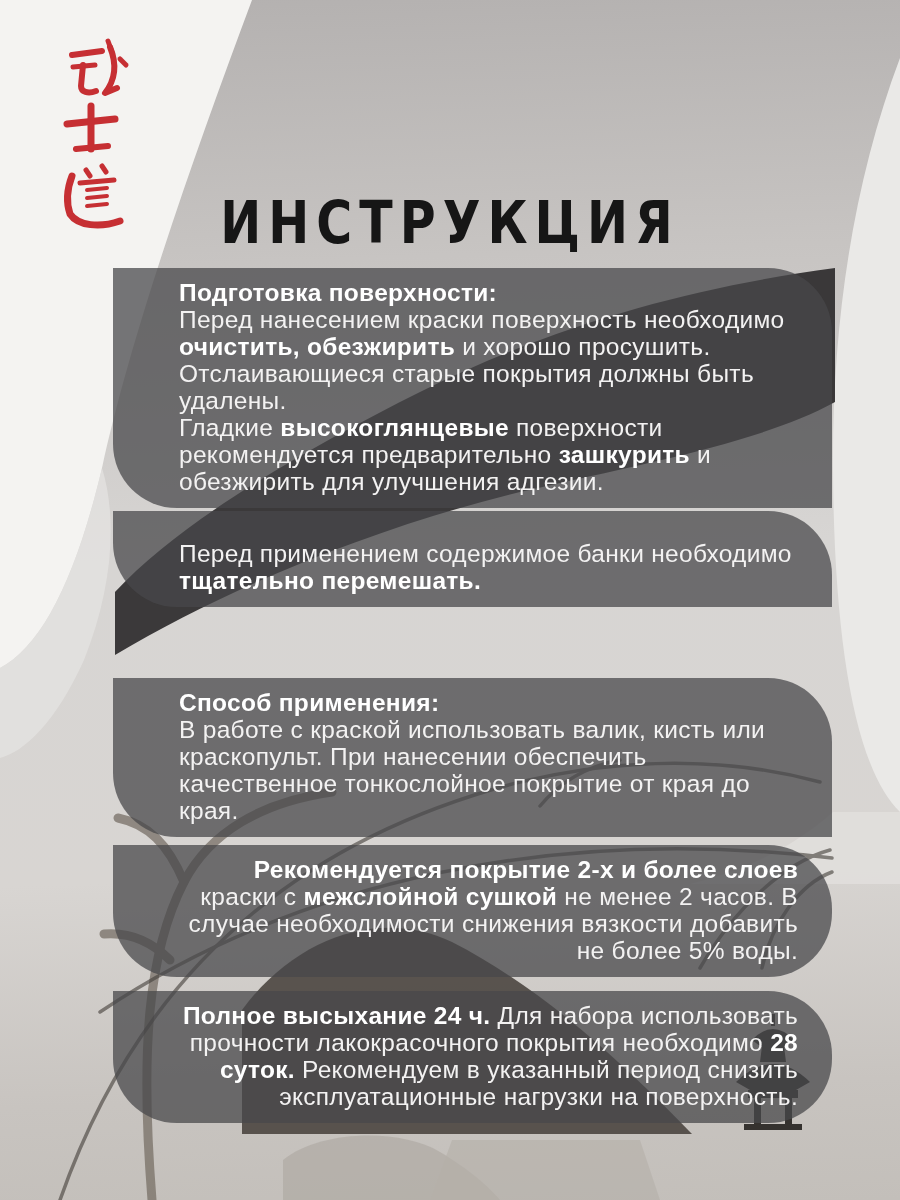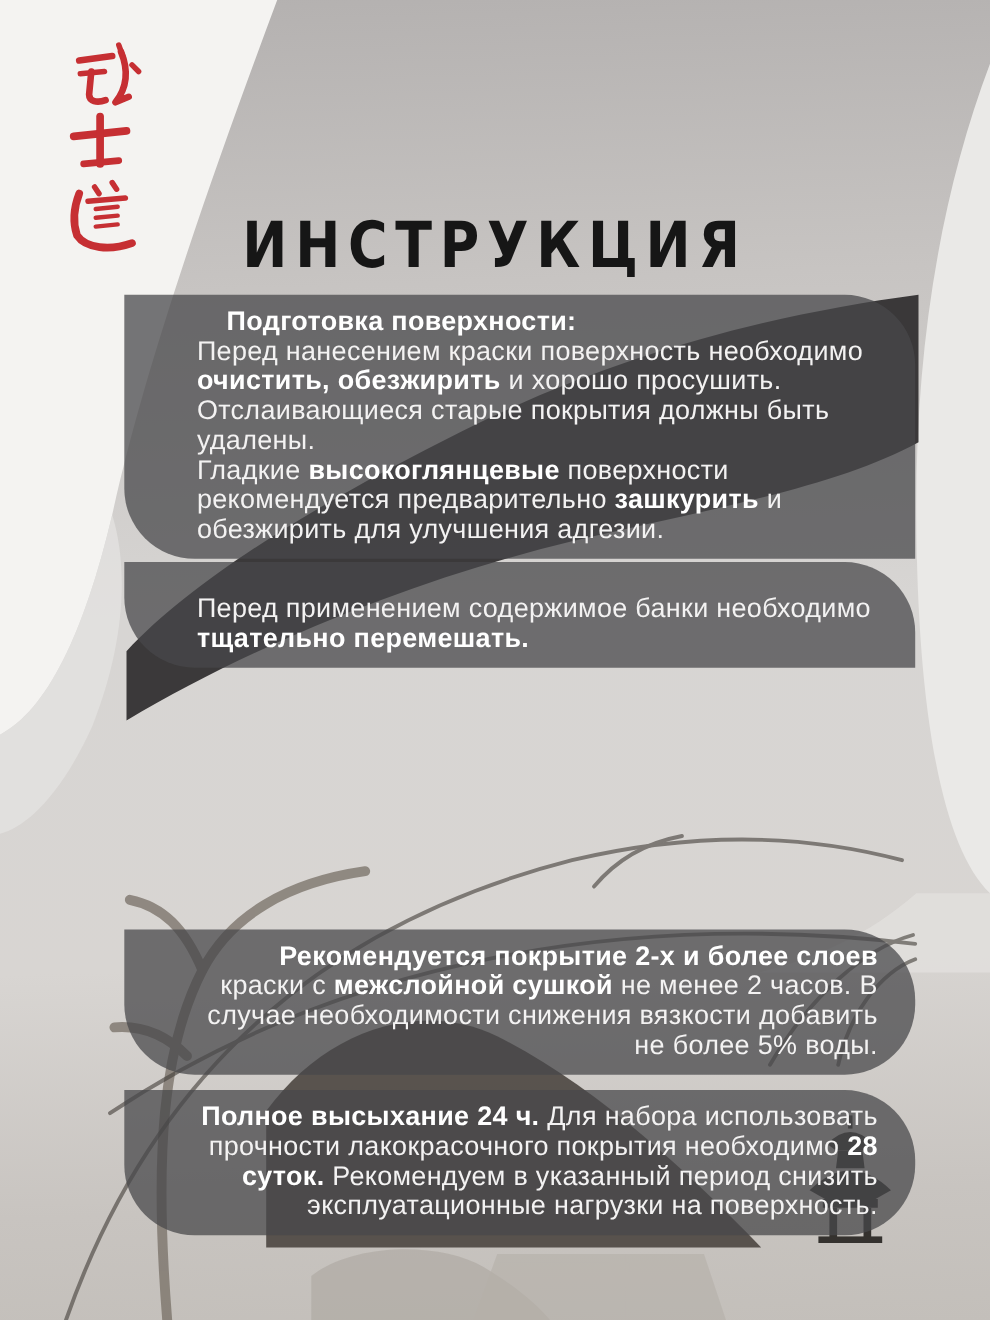--- a/index.html
+++ b/index.html
@@ -26,21 +26,21 @@
   }
 
   
   .blk{
     position:absolute;left:113px;width:719px;box-sizing:border-box;
     background:rgba(72,71,74,0.74);
     padding:12px 34px 12px 66px;
     color:#f3f2f2;font-size:24.5px;line-height:1.1;letter-spacing:0.3px;
   }
   .blk p{margin:0;}
-  .blk .h{font-weight:700;color:#ffffff;margin-left:27px;}
+  .blk .h{font-weight:700;color:#ffffff;}
   .blk .b{font-weight:700;color:#ffffff;}
   .r01{border-radius:0 64px 0 64px;}
   .r02{border-radius:0 64px 64px 64px;text-align:right;}
   .b1{top:268px;}
   .b2{top:511px;}
   .b2 .gap{margin-top:18px;}
   .b3{top:678px;}
   .b4{top:845px;}
   .b5{top:991px;}
 </style>
@@ -126,20 +126,24 @@
   <section class="blk b1 r01">
     <p><span class="h">Подготовка поверхности:</span></p>
     <p><span>Перед нанесением краски поверхность необходимо </span><span class="b">очистить, обезжирить</span><span> и хорошо просушить. Отслаивающиеся старые покрытия должны быть удалены.</span></p>
     <p><span>Гладкие </span><span class="b">высокоглянцевые</span><span> поверхности рекомендуется предварительно </span><span class="b">зашкурить</span><span> и обезжирить для улучшения адгезии.</span></p>
   </section>
 
   <section class="blk b2 r01">
     <p class="gap"><span>Перед применением содержимое банки необходимо </span><span class="b">тщательно перемешать.</span></p>
   </section>
 
+  <section class="blk b3 r01">
+    <p><span class="h">Способ применения:</span></p>
+    <p><span>В работе с краской использовать валик, кисть или краскопульт. При нанесении обеспечить качественное тонкослойное покрытие от края до края.</span></p>
+  </section>
 
   <section class="blk b4 r02">
     <p><span class="b">Рекомендуется покрытие 2-х и более слоев</span><span> краски с </span><span class="b">межслойной сушкой</span><span> не менее 2 часов. В случае необходимости снижения вязкости добавить не более 5% воды.</span></p>
   </section>
 
   <section class="blk b5 r02">
     <p><span class="b">Полное высыхание 24 ч.</span><span> Для набора использовать прочности лакокрасочного покрытия необходимо </span><span class="b">28 суток.</span><span> Рекомендуем в указанный период снизить эксплуатационные нагрузки на поверхность.</span></p>
   </section>
 
 </div>

